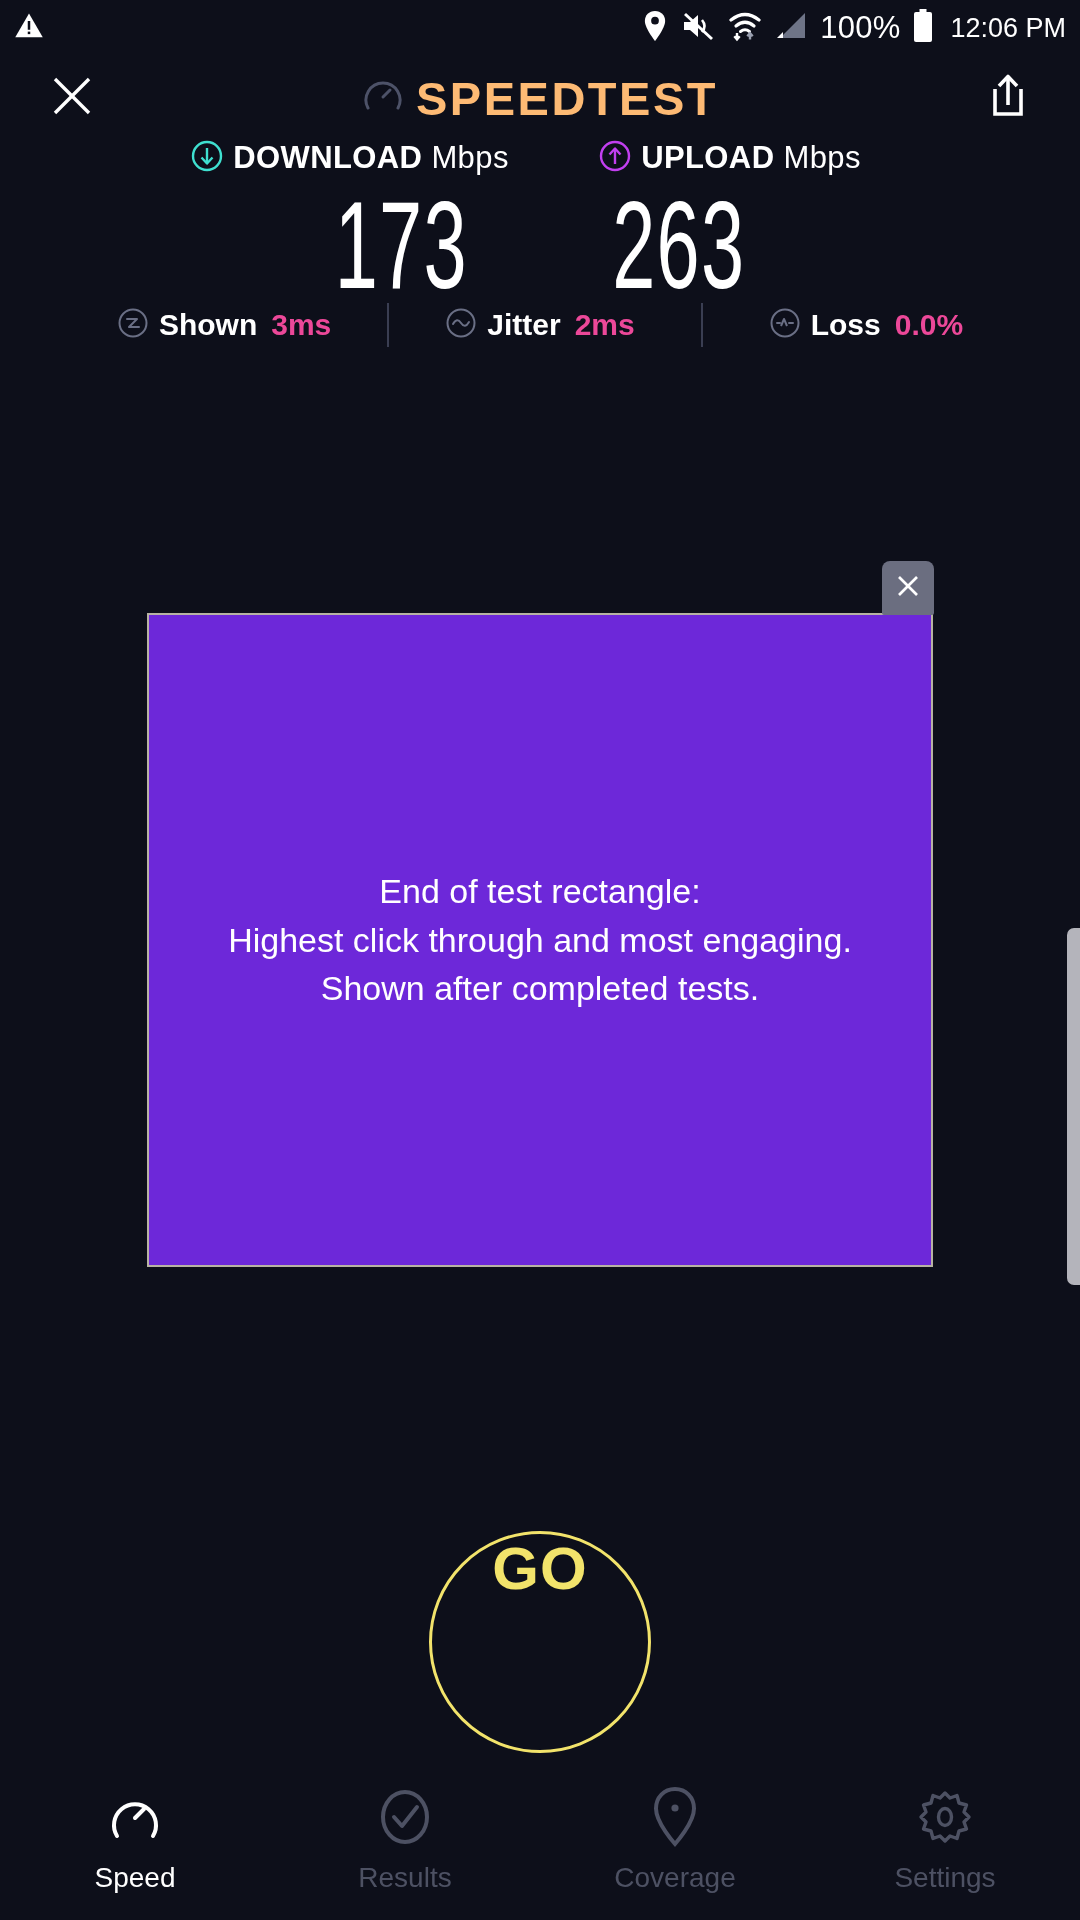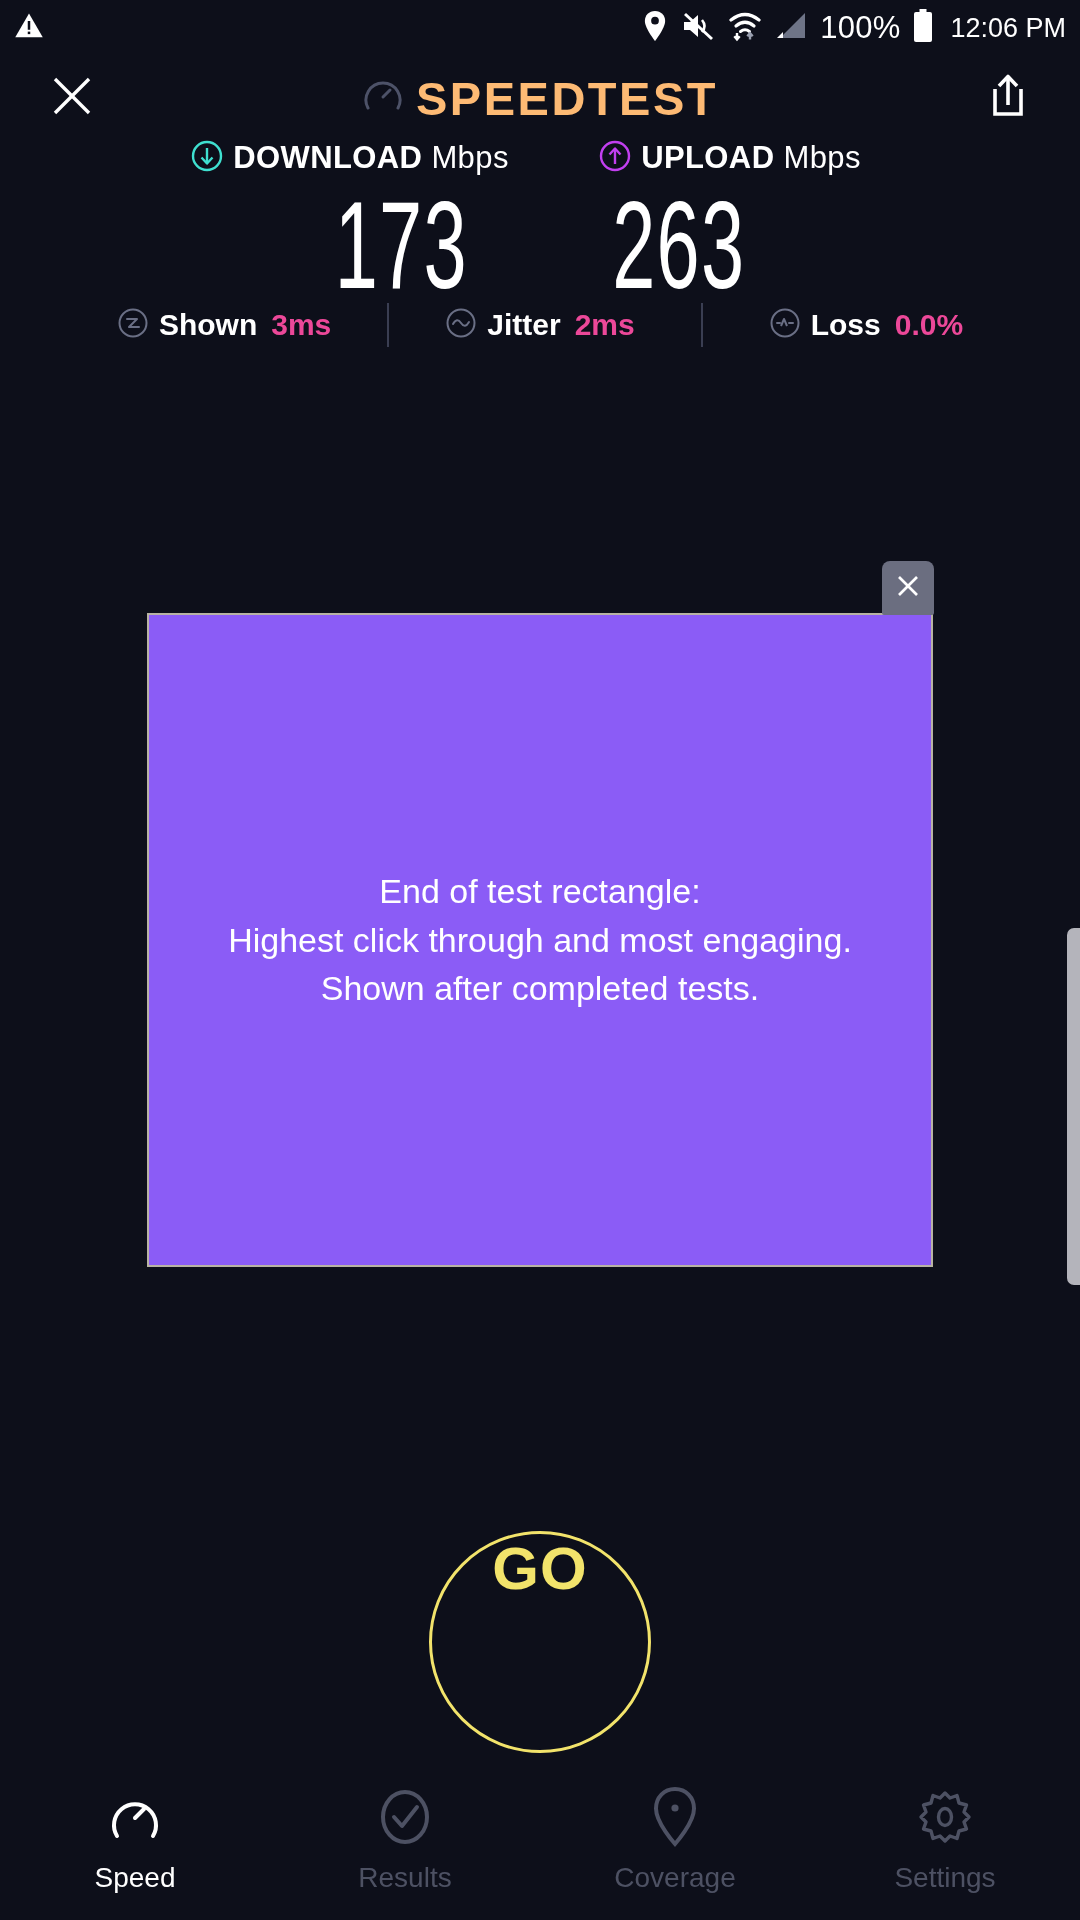--- a/index.html
+++ b/index.html
@@ -98,21 +98,21 @@
   .pjl-gap-a { width:56px; }
   .pjl-gap-b { width:56px; }
   .pjl-gap-c { width:66px; }
   .pjl-gap-d { width:66px; }
 
   
   .ad-rect {
     position:absolute;
     left:147px; top:613px;
     width:786px; height:654px;
-    background:#8b5cf6;
+    background:#6d28d9;
     border:2px solid #b8b3a3;
     display:flex; align-items:center; justify-content:center;
   }
   .ad-text {
     color:#ffffff; text-align:center;
     font-size:34px; line-height:1.43;
     white-space:pre-line;
     font-family:"Liberation Sans", sans-serif;
   }
   .ad-close {

